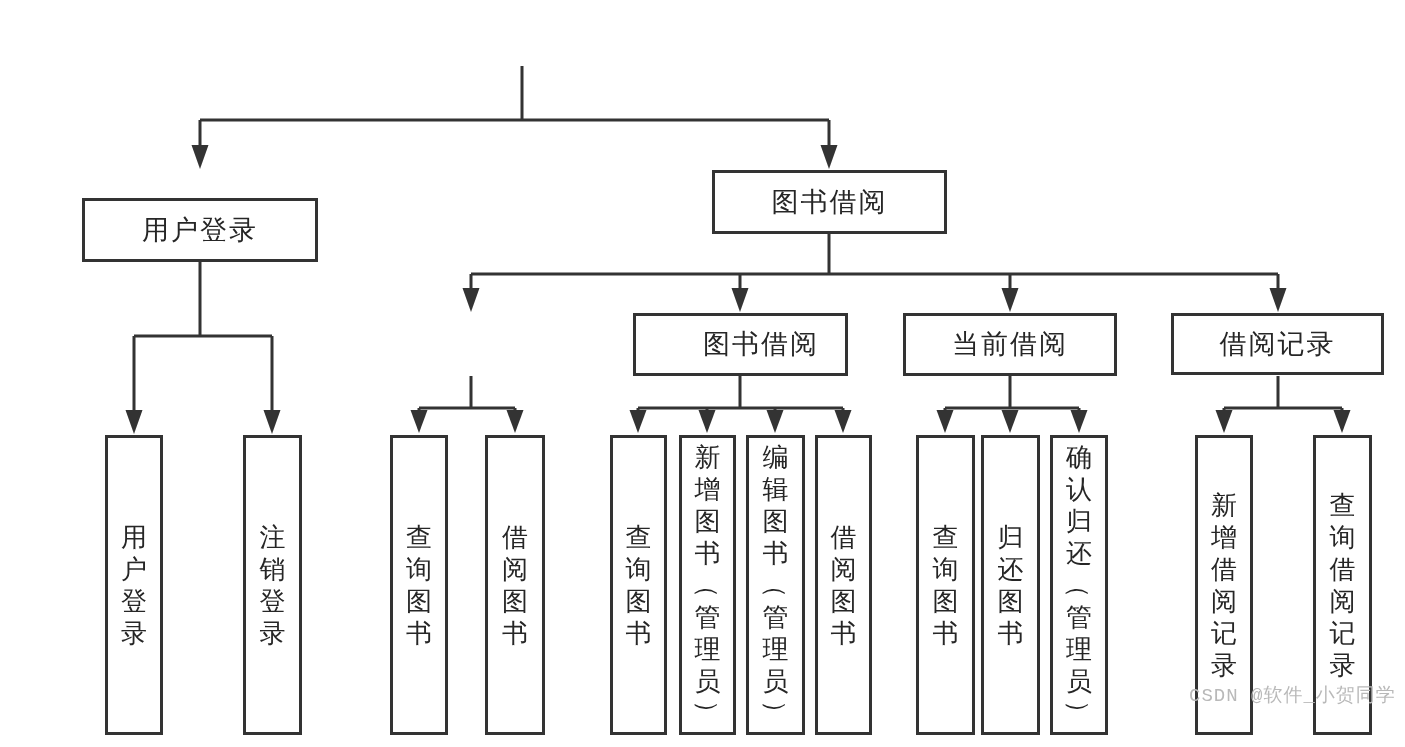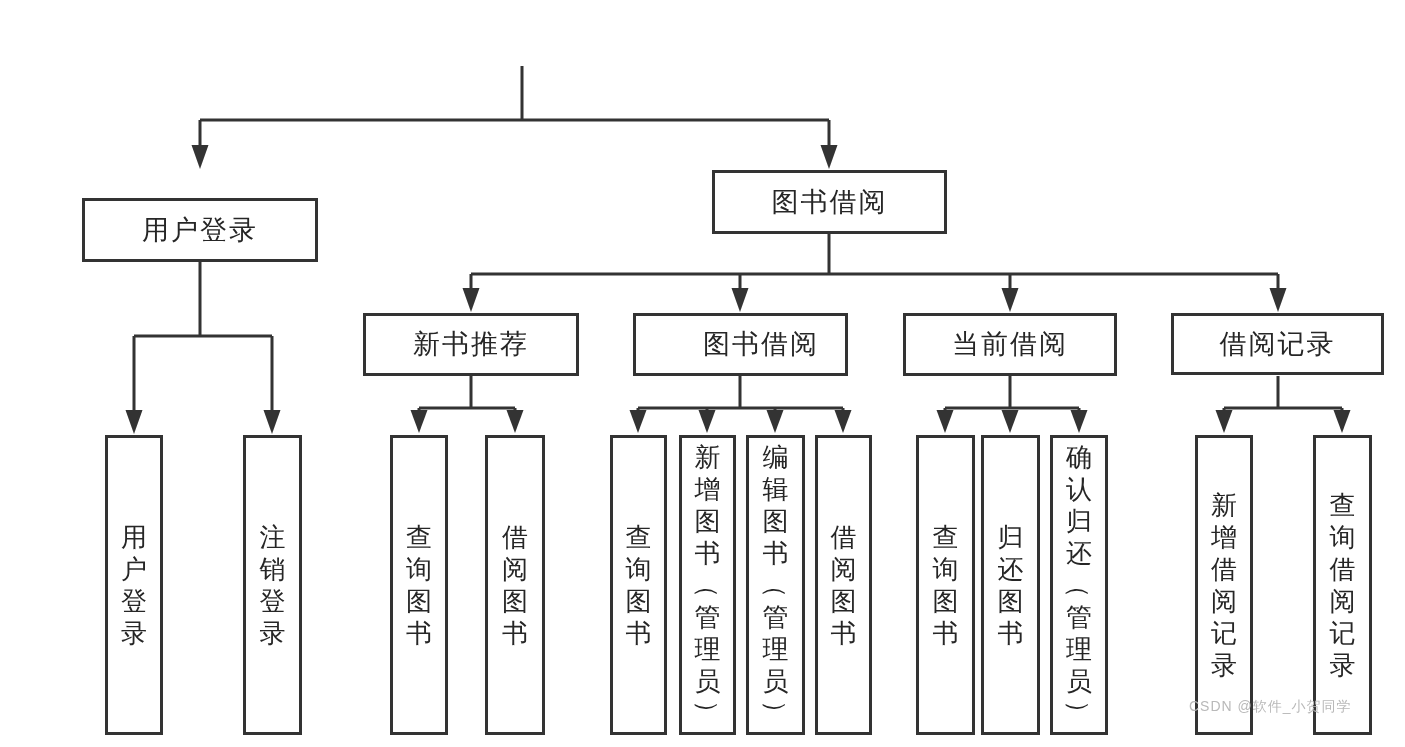--- a/index.html
+++ b/index.html
@@ -27,23 +27,23 @@
   .hbox .hlabel{
     font-size:27px;letter-spacing:2px;line-height:1;white-space:nowrap;color:var(--text);
   }
   .vbox{
     flex-direction:column;gap:6px;
     font-size:26px;
   }
   .vbox .vchar{line-height:1;height:26px;width:26px;text-align:center;}
   .vbox .vrot{transform:rotate(90deg);}
   .watermark{
-    position:absolute;left:1189px;top:698px;
-    font-size:14px;letter-spacing:1px;white-space:nowrap;
-    color:var(--watermark);z-index:5;
+    position:absolute;left:1189px;top:682px;
+    font-size:19px;letter-spacing:1px;white-space:nowrap;
+    color:var(--watermark);z-index:5;font-family:Liberation Mono, monospace;
   }
 </style>
 </head>
 <body>
 
 <div class="stage">
 
   <svg class="wires" width="1405" height="747" viewBox="0 0 1405 747" xmlns="http://www.w3.org/2000/svg">
     <g>
       <path d="M522 66 L522 120 M200 120 L829 120 M200 120 L200 147 M829 120 L829 147"></path>
@@ -88,23 +88,20 @@
   </svg>
 
 
   <div class="box hbox" style="left:82px;top:170px;width:236px;height:64px;margin-top:28px;">
     <span class="hlabel">用户登录</span>
   </div>
   <div class="box hbox" style="left:712px;top:170px;width:235px;height:64px;">
     <span class="hlabel">图书借阅</span>
   </div>
 
-  <div class="box hbox" style="left:363px;top:313px;width:216px;height:63px;">
-    <span class="hlabel">新书推荐</span>
-  </div>
   <div class="box hbox" style="left:633px;top:313px;width:215px;height:63px;padding-left:41px;">
     <span class="hlabel">图书借阅</span>
   </div>
   <div class="box hbox" style="left:903px;top:313px;width:214px;height:63px;">
     <span class="hlabel">当前借阅</span>
   </div>
   <div class="box hbox" style="left:1171px;top:313px;width:213px;height:62px;">
     <span class="hlabel">借阅记录</span>
   </div>
 

